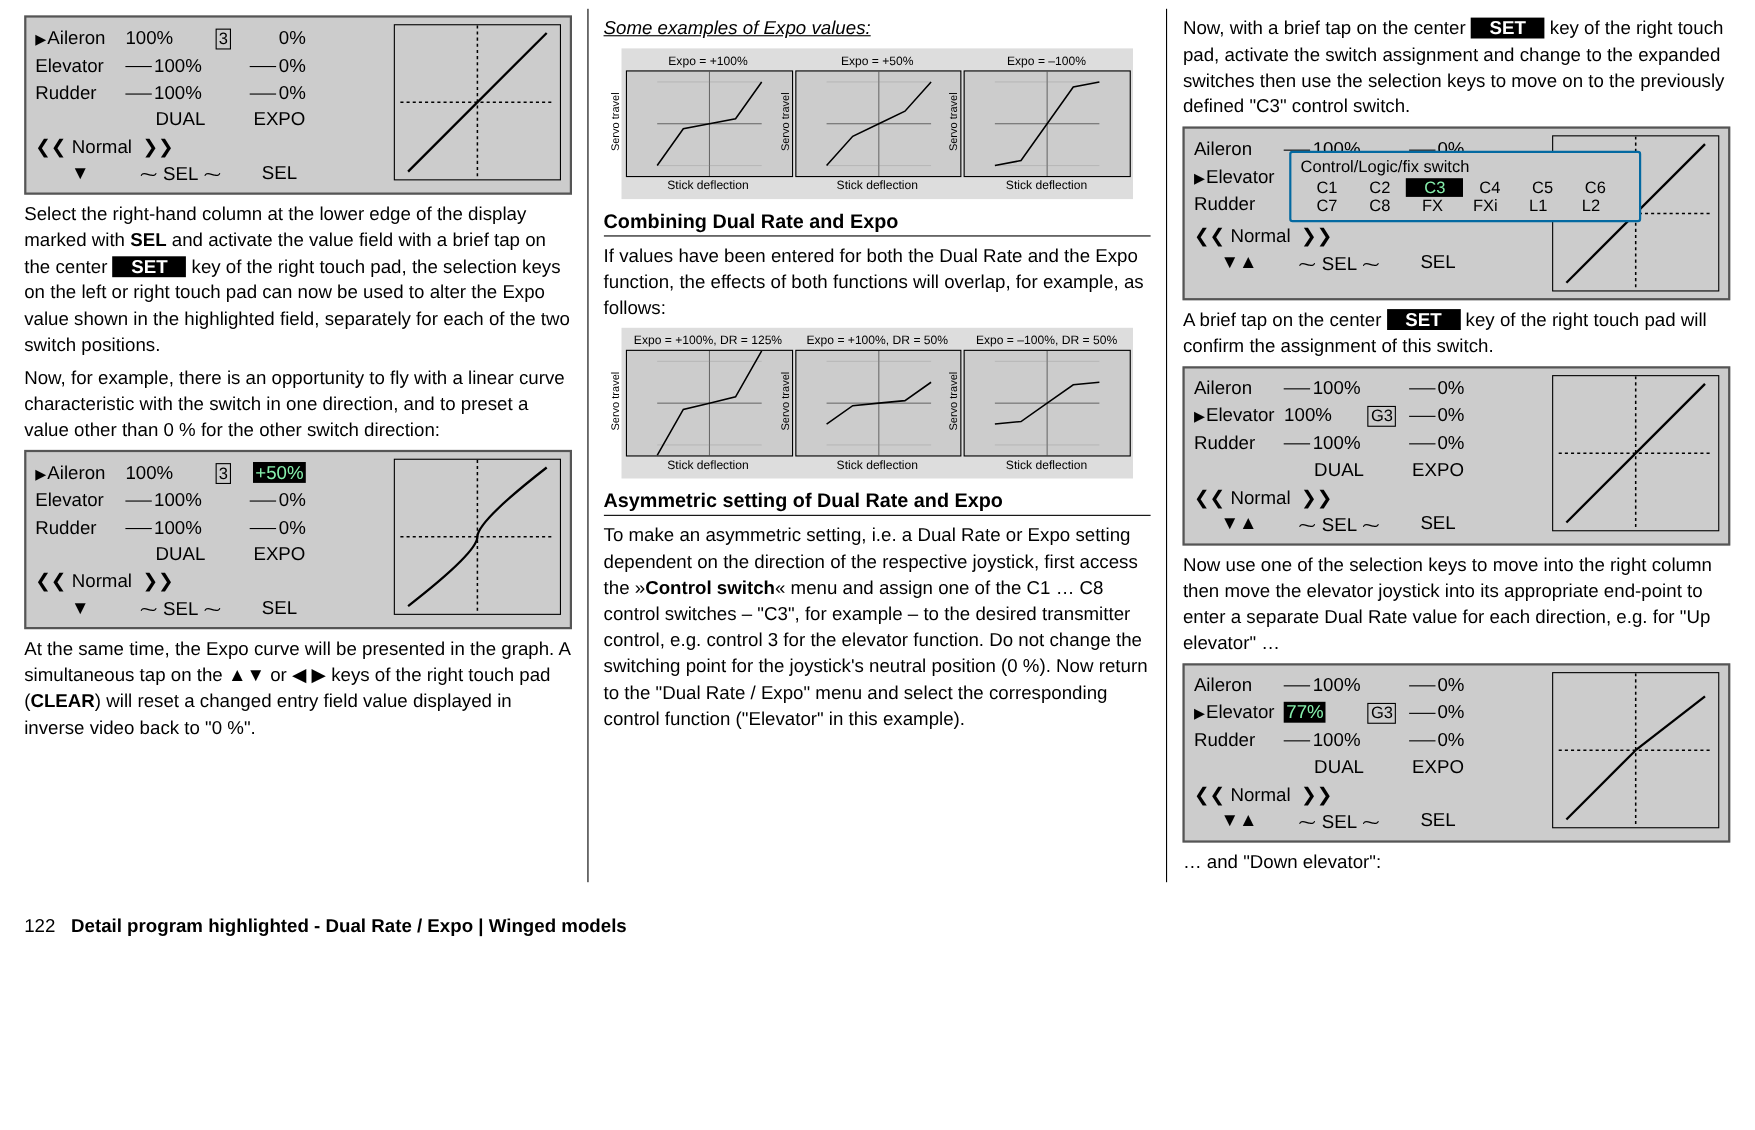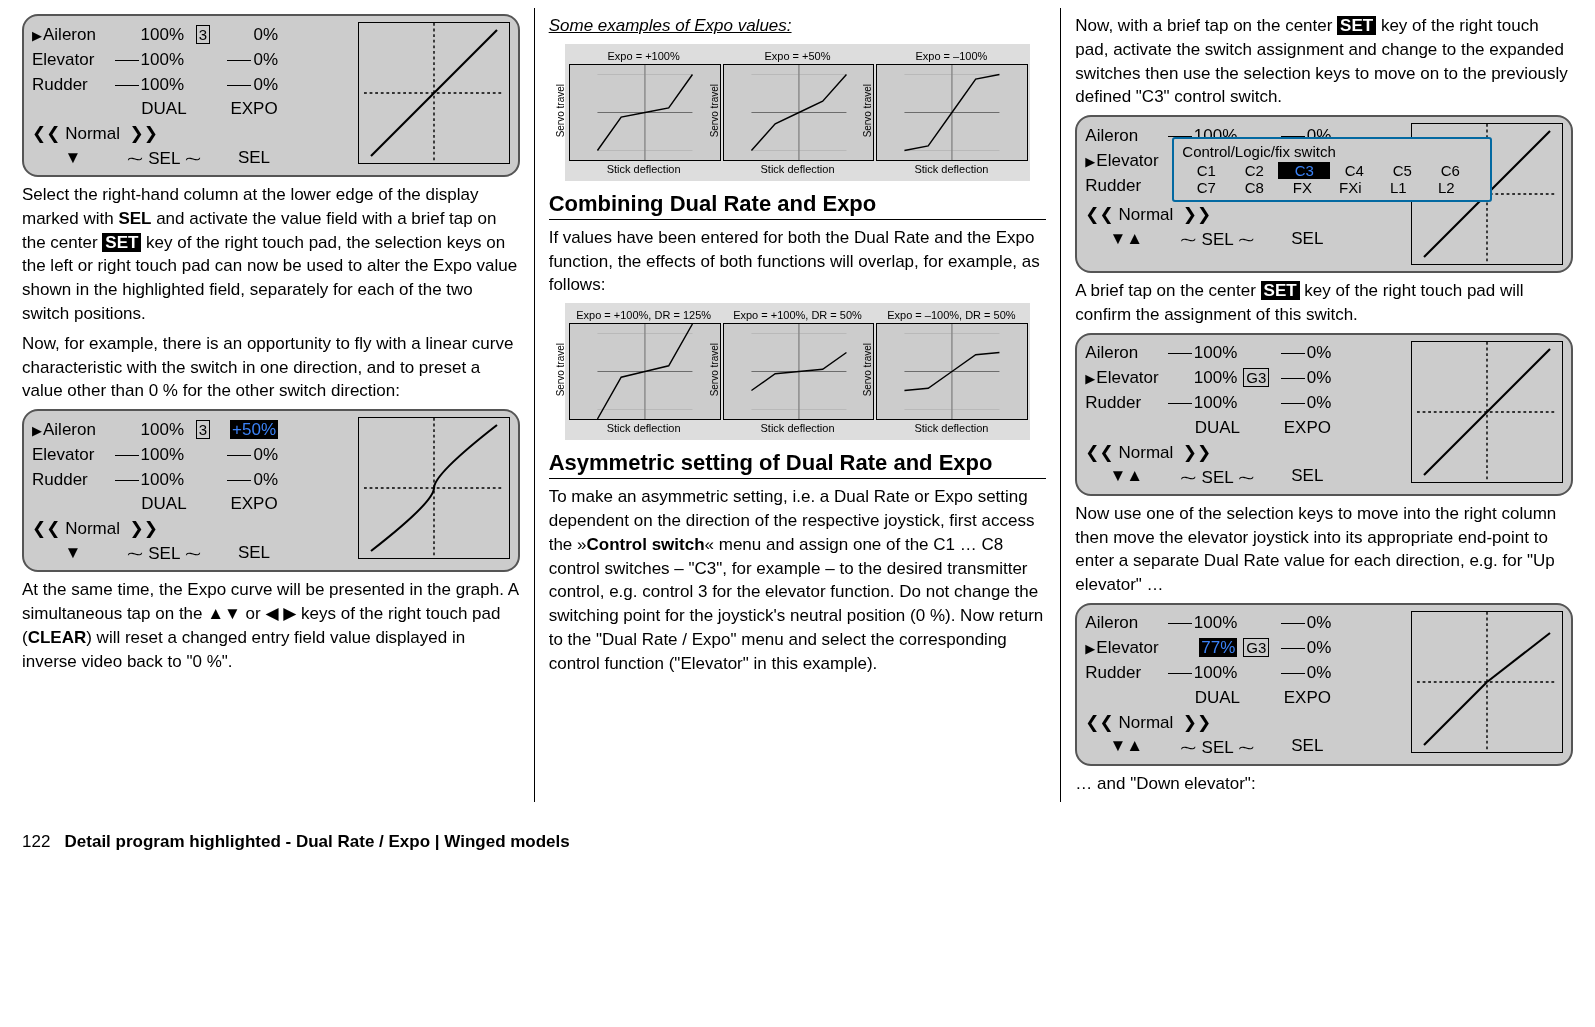--- a/index.html
+++ b/index.html
@@ -2,43 +2,43 @@
 <html><head>
 <meta charset="utf-8">
 <style>
 body{font-family:Arial,Helvetica,sans-serif;background:#fff;margin:0;padding:8px;width:1595px;box-sizing:border-box;color:#000}
 .page{display:flex;gap:0}
 .col{flex:1;padding:0 14px;border-right:1px solid #000;box-sizing:border-box}
 .col:last-child{border-right:none}
 p{margin:6px 0;line-height:1.4;font-size:17px}
 .it{font-style:italic}
 .und{text-decoration:underline}
-.inv{background:#000;color:#fff;padding:0 3px;font-weight:bold}
-.box{border:2px solid #555;border-radius:16px;background:#ccc;padding:6px 8px;margin:6px 0;display:flex;gap:6px}
+.inv{background:#000;color:#fff;padding:0 17px;font-weight:bold}
+.box{border:2px solid #555;border-radius:0;background:#ccc;padding:6px 8px;margin:6px 0;display:flex;gap:6px}
 .box-left{flex:1}
 .box-graph{width:150px;height:140px;border:1px solid #000;background:#ccc;position:relative}
 .row{display:flex;align-items:center;height:25px;font-size:17px}
 .row .lab{width:82px}
-.row .v1{width:70px;text-align:right;padding-right:4px}
+.row .v1{width:70px;padding-right:4px}
 .row .sw{width:30px;text-align:center}
 .row .v2{width:60px;text-align:right}
 .cursor::before{content:"▶";font-size:13px;margin-right:1px}
 .dash{display:inline-block;width:24px;border-top:1px solid #000;vertical-align:middle;margin-right:2px}
 .hdr-row{display:flex;font-size:17px;margin-top:2px}
 .hdr-row .s1{width:82px}
 .hdr-row .s2{width:100px;text-align:center}
 .hdr-row .s3{width:80px;text-align:center}
 .normal-row{font-size:17px;margin-top:4px}
 .sel-row{display:flex;font-size:17px;align-items:center;margin-top:2px}
 .sel-row .p1{width:82px;text-align:center}
 .sel-row .p2{width:100px;text-align:center}
 .sel-row .p3{width:80px;text-align:center}
-.hl{background:#000;color:#3b82f6;padding:0 2px}
+.hl{background:#000;color:#86efac;padding:0 2px}
 .swbox{border:1px solid #000;padding:0 2px;display:inline-block;font-size:15px}
-h3{font-size:22px;font-weight:bold;margin:10px 0 2px 0;border-bottom:1px solid #000;padding-bottom:2px}
+h3{font-size:18px;font-weight:bold;margin:10px 0 2px 0;border-bottom:1px solid #000;padding-bottom:2px}
 .charts{display:flex;gap:4px;background:#ddd;padding:6px 4px;margin:6px 16px}
 .chart{flex:1;text-align:center;font-size:11px}
 .chart-title{font-size:11px;margin-bottom:2px}
 .chart-box{border:1px solid #000;background:#ccc;height:95px;width:100%;position:relative}
 .chart-lab{font-size:11px;margin-top:2px}
 .y-lab{writing-mode:vertical-rl;transform:rotate(180deg);font-size:10px;position:absolute;left:-14px;top:20px}
 .popup{position:absolute;background:#ccc;border:2px solid #0369a1;border-radius:3px;padding:4px 8px;font-size:15px;left:95px;top:20px;width:300px}
 .popup-title{margin-bottom:2px}
 .popup-grid{display:flex;flex-wrap:wrap;gap:0}
 .popup-grid span{width:48px;text-align:center}

